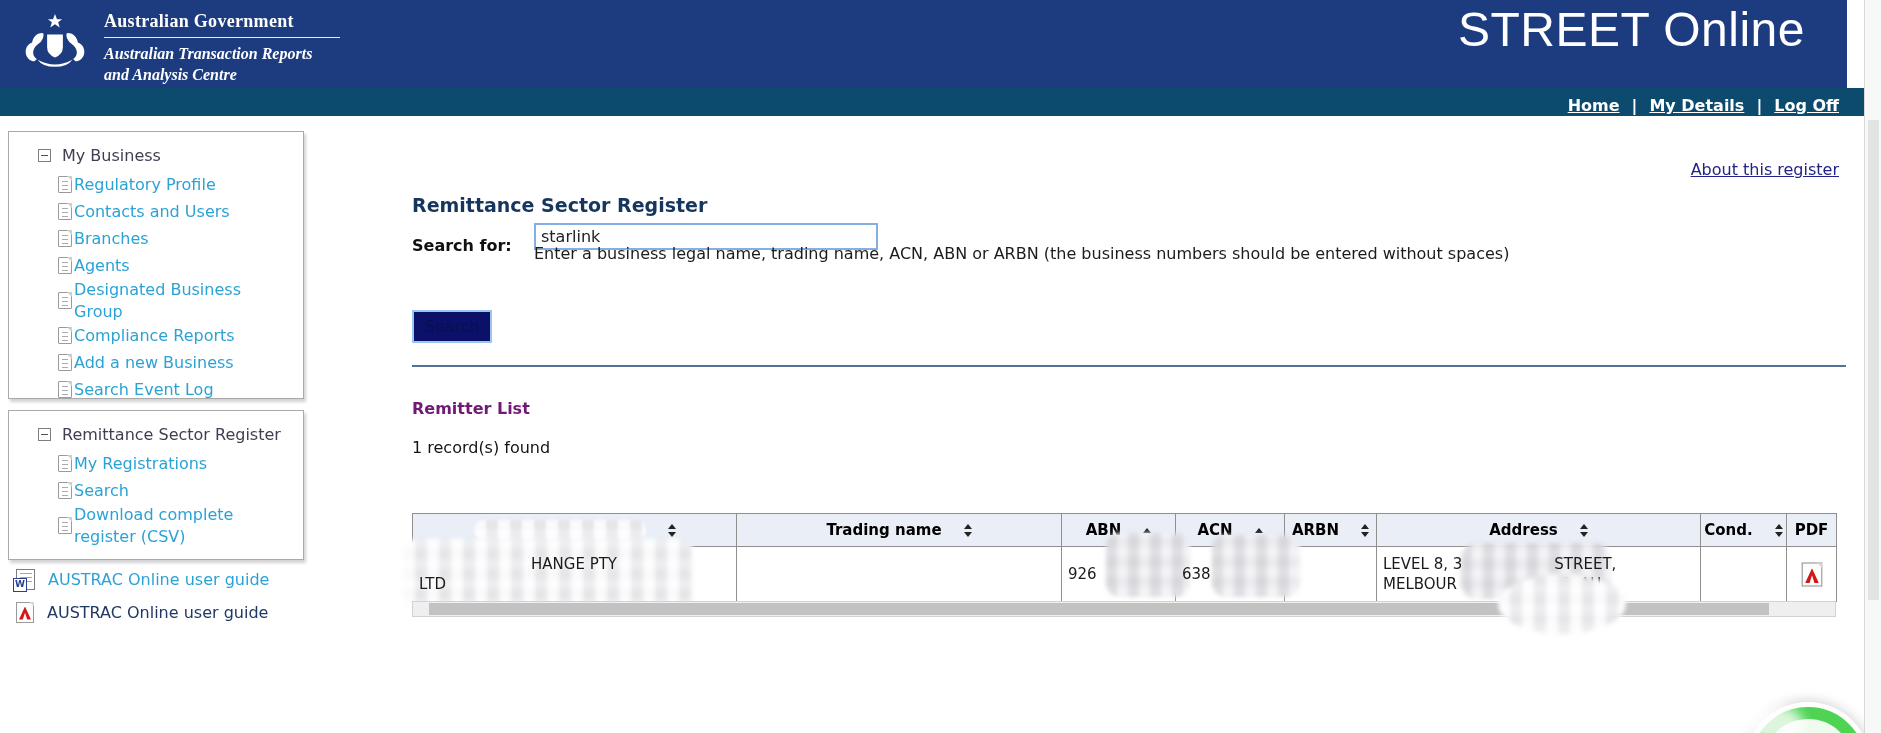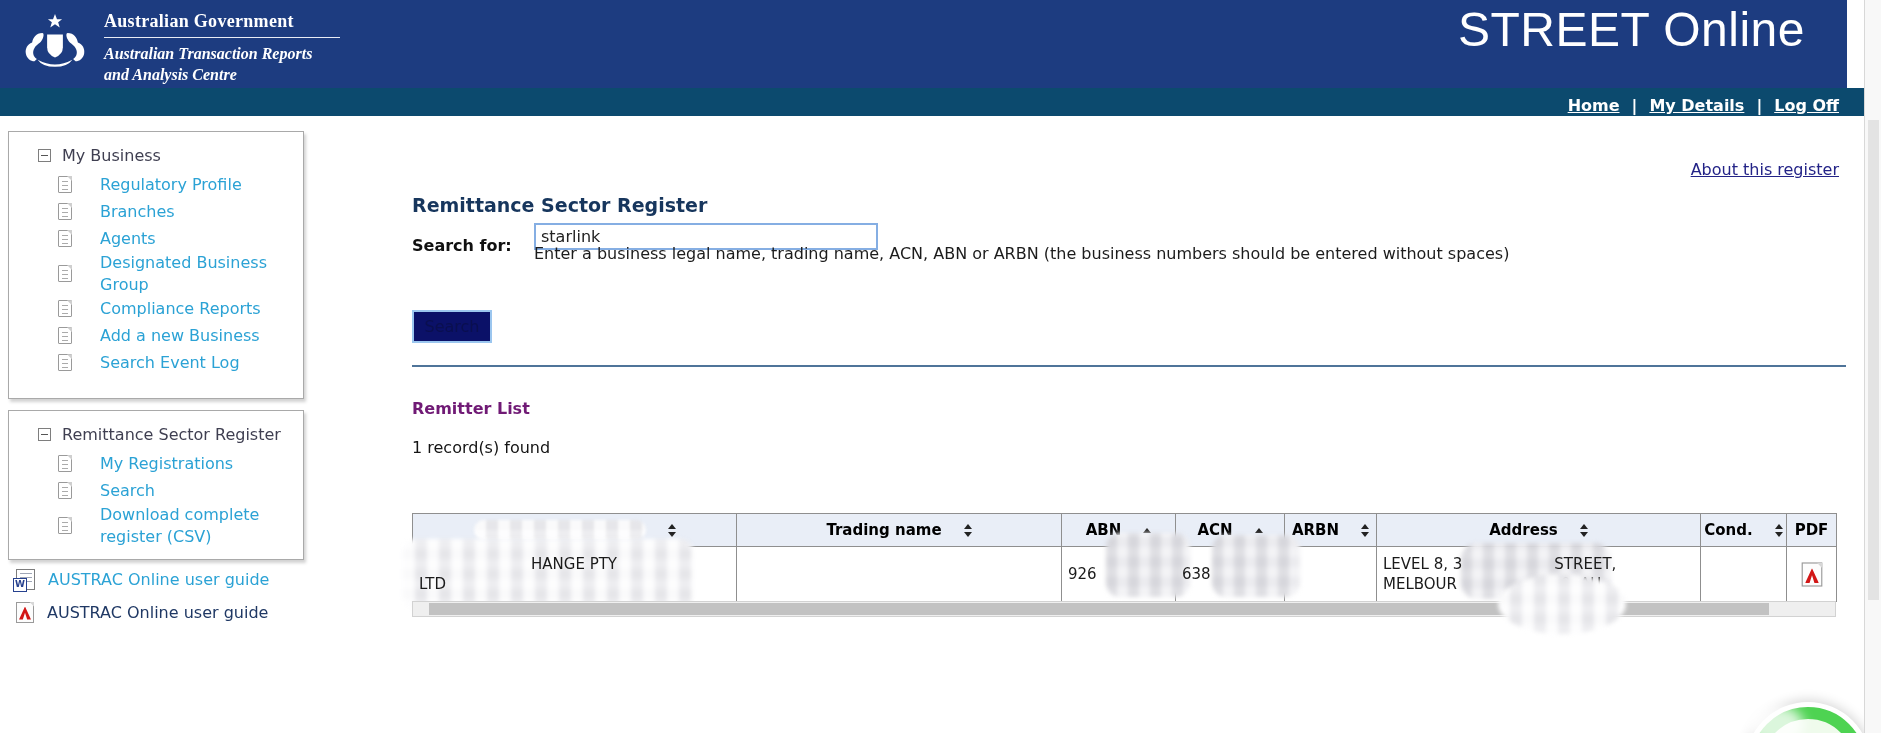--- a/index.html
+++ b/index.html
@@ -26,21 +26,21 @@
   
   .side-box { position:absolute; left:8px; width:296px; background:#fff;
     border:1px solid #a9a9a9; box-shadow:2px 3px 3px rgba(0,0,0,.18); padding:12px 16px 10px; }
   .box1 { top:131px; height:268px; }
   .box2 { top:410px; height:150px; }
   .tree-head { display:flex; align-items:center; gap:11px; margin:2px 0 6px 13px;
     font-size:16px; color:#3f3f51; }
   .minus-box { width:13px; height:13px; border:1px solid #7e7e7e; background:#fff;
     position:relative; flex:0 0 13px; cursor:pointer; }
   .minus-box::after { content:""; position:absolute; left:2px; right:2px; top:5px; height:1px; background:#555; }
-  .tree-item { display:flex; align-items:center; gap:28px; margin:0 0 0 33px;
+  .tree-item { display:flex; align-items:center; gap:2px; margin:0 0 0 33px;
     min-height:27px; font-size:16px; }
   .doc-icon { width:14px; height:17px; border:1px solid #9a9a9a; background:#fff;
     border-radius:1px; position:relative; flex:0 0 14px; }
   .doc-icon::before { content:""; position:absolute; left:3px; right:3px; top:4px; height:10px;
     background:repeating-linear-gradient(to bottom,#ababab 0 1px,transparent 1px 4px); }
   .doc-icon::after { content:""; position:absolute; right:-1px; top:-1px; width:5px; height:5px;
     background:#cfcfcf; clip-path:polygon(0 0,100% 100%,100% 0); }
   .tree-link { color:#2ba2d5; cursor:pointer; max-width:228px; line-height:1.35; }
   .guides { position:absolute; left:16px; top:567px; width:300px; }
   .guide-row { display:flex; align-items:center; gap:13px; margin-bottom:9px; font-size:16px; min-height:24px; }
@@ -159,20 +159,24 @@
   <div class="tree-head">
     <span class="minus-box"></span>
     <span>My Business</span>
   </div>
   <div class="tree-item">
     <span class="doc-icon"></span>
     <span class="tree-link">Regulatory Profile</span>
   </div>
   <div class="tree-item">
     <span class="doc-icon"></span>
+    <span class="tree-link">Contacts and Users</span>
+  </div>
+  <div class="tree-item">
+    <span class="doc-icon"></span>
     <span class="tree-link">Branches</span>
   </div>
   <div class="tree-item">
     <span class="doc-icon"></span>
     <span class="tree-link">Agents</span>
   </div>
   <div class="tree-item">
     <span class="doc-icon"></span>
     <span class="tree-link">Designated Business Group</span>
   </div>

